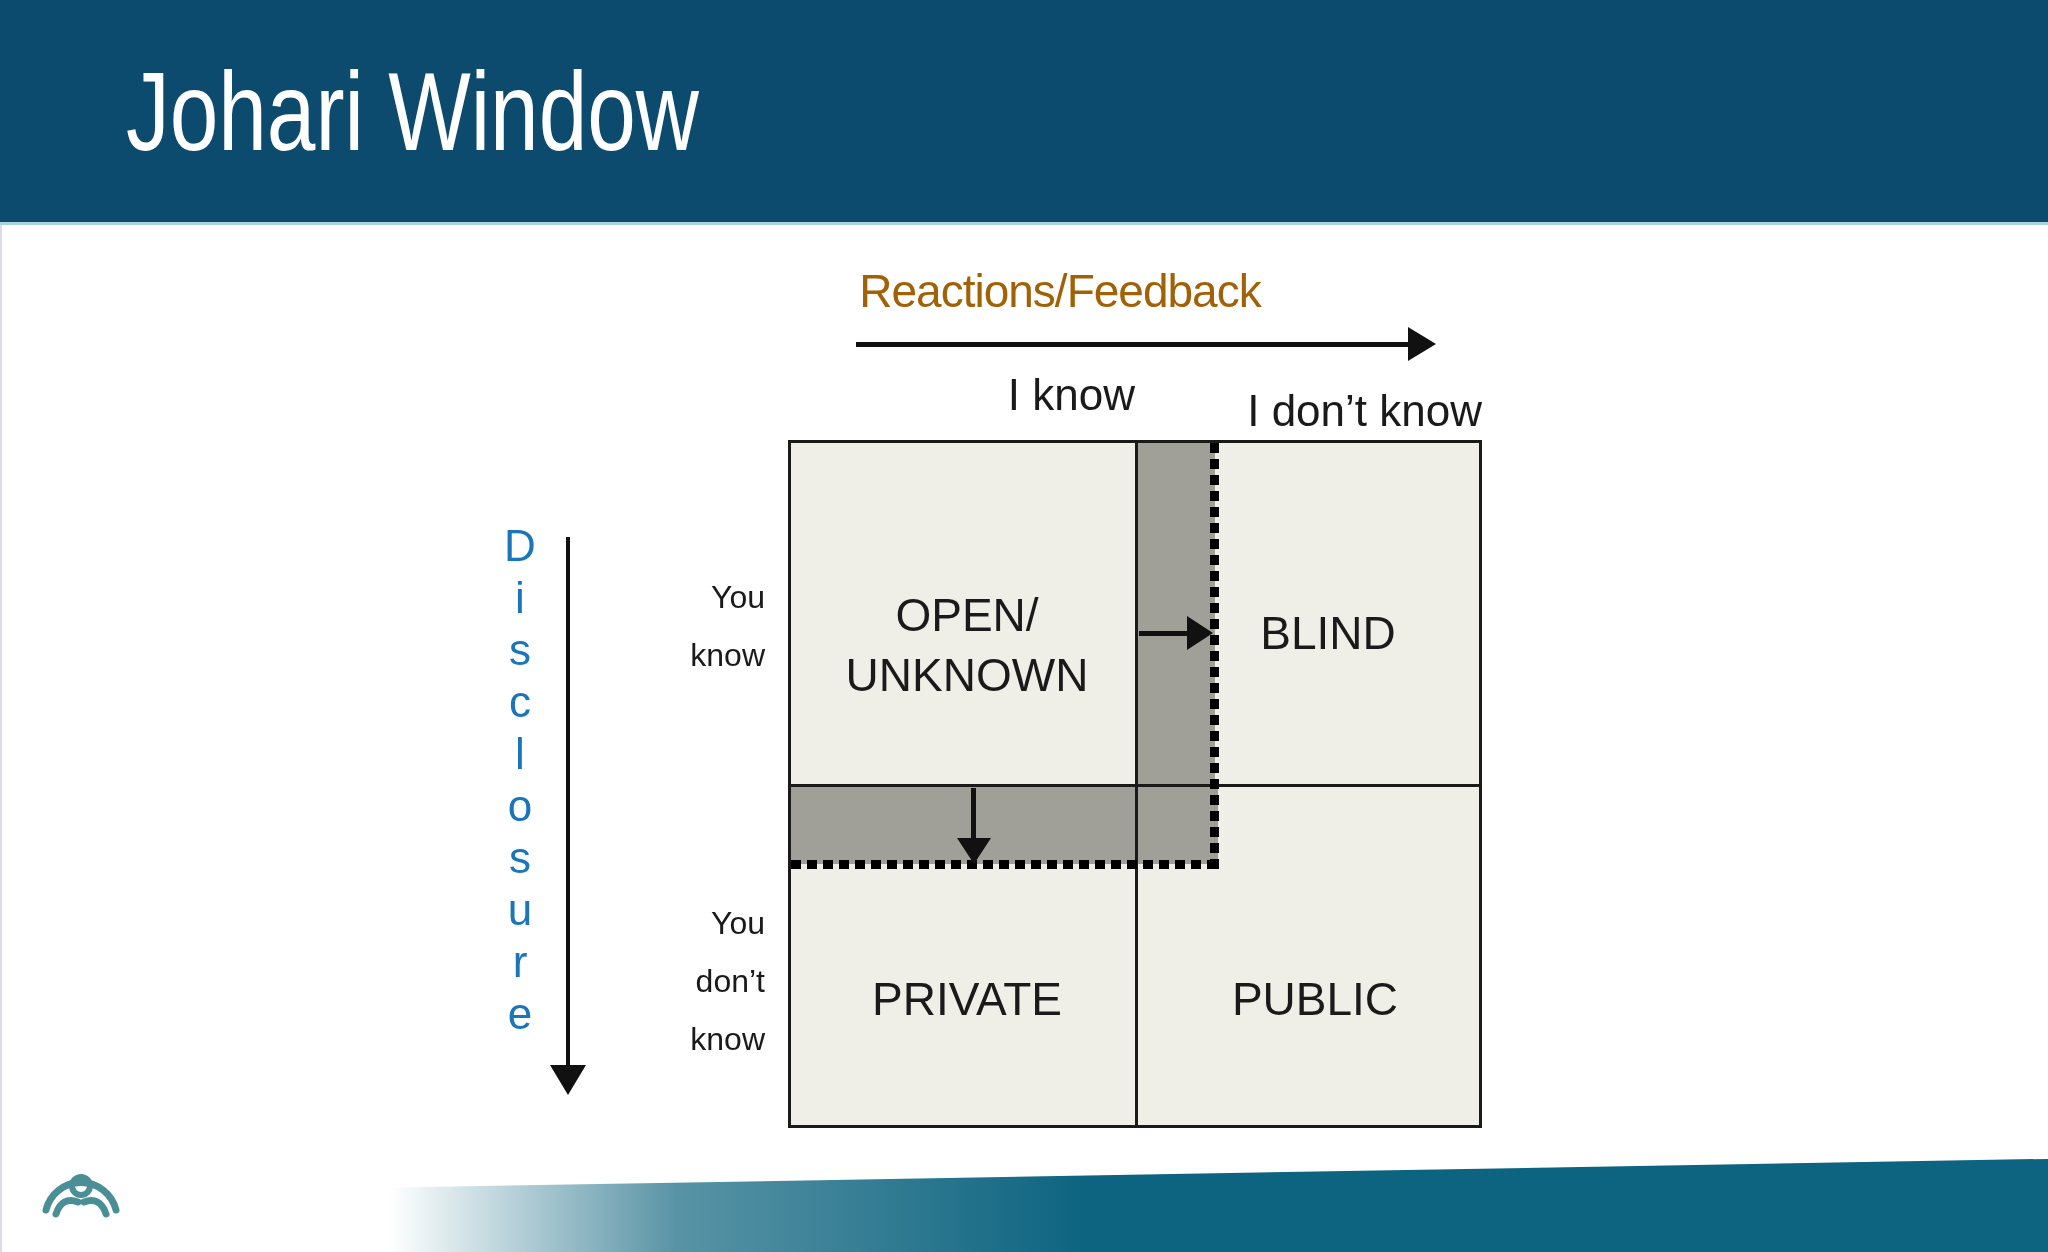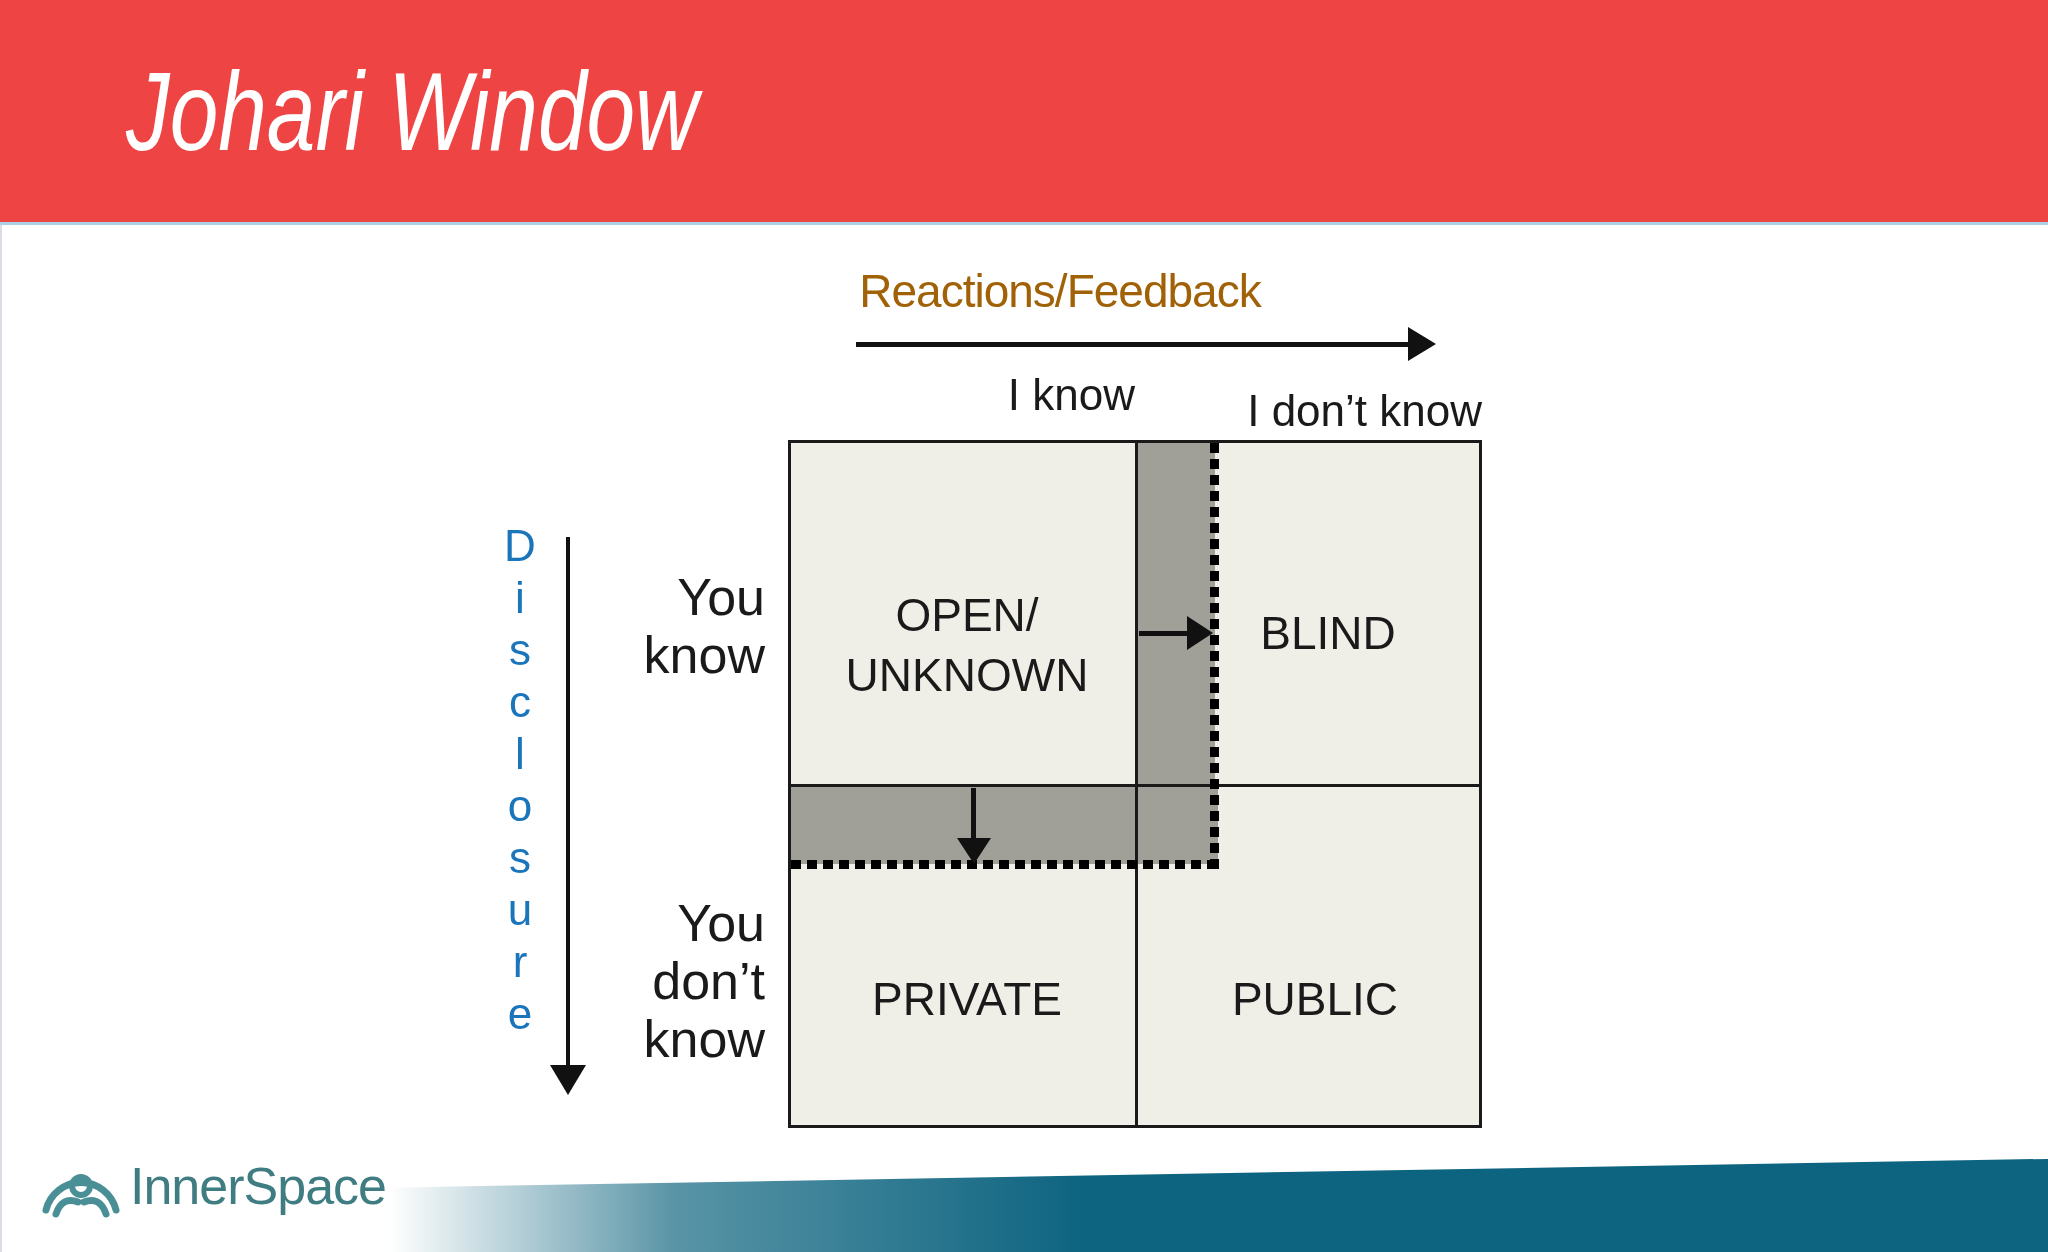--- a/index.html
+++ b/index.html
@@ -4,22 +4,22 @@
 <style>
   html,body{margin:0;padding:0;}
   body{
     width:2048px;height:1252px;position:relative;overflow:hidden;
     background:#ffffff;font-family:"Liberation Sans","DejaVu Sans",sans-serif;
     color:#1a1a1a;
   }
   
   .header{
     position:absolute;left:0;top:0;width:2048px;height:222px;
-    background:#ef4444;border-bottom:3px solid #a9d3e2;
-    display:flex;align-items:center;font-style:italic;
+    background:#0c4a6e;border-bottom:3px solid #a9d3e2;
+    display:flex;align-items:center;
   }
   .header h1{
     margin:0 0 0 126px;font-size:112px;font-weight:normal;color:#ffffff;
     letter-spacing:0px;transform:scaleX(0.78);transform-origin:left center;
     white-space:nowrap;
   }
   .content-left-edge{position:absolute;left:0;top:225px;bottom:0;width:2px;background:#dcdce4;}
 
   
   .feedback-label{
@@ -31,21 +31,21 @@
     position:absolute;left:1408px;top:327px;width:0;height:0;
     border-left:28px solid #111;border-top:17px solid transparent;border-bottom:17px solid transparent;
   }
 
   
   .col-label{position:absolute;top:370px;width:347px;text-align:right;font-size:44px;white-space:nowrap;}
   .col-label.left{left:788px;}
   .col-label.right{left:1135px;margin-top:16px;}
 
   
-  .row-label{position:absolute;left:600px;width:165px;text-align:right;font-size:52px;line-height:58px;}
+  .row-label{position:absolute;left:600px;width:165px;text-align:right;font-size:32px;line-height:58px;}
   .row-label.top{top:568px;}
   .row-label.bottom{top:894px;}
 
   
   .disclosure-letters{
     position:absolute;left:496px;top:520px;width:48px;text-align:center;
     font-size:44px;line-height:52px;color:#1b75bb;
   }
   .disclosure-letters span{display:block;}
   .disclosure-arrow-shaft{position:absolute;left:566px;top:537px;width:4px;height:528px;background:#111;}
@@ -166,14 +166,13 @@
 </div>
 
 <div class="bottom-band"></div>
 <div class="logo">
   <svg width="82" height="68" viewBox="0 0 82 68">
     <path d="M6 58 A36 36 0 0 1 76 58" fill="none" stroke="#4a8f96" stroke-width="7" stroke-linecap="round"></path>
     <circle cx="41" cy="34" r="9" fill="none" stroke="#4a8f96" stroke-width="6"></circle>
     <path d="M16 62 Q22 44 38 50" fill="none" stroke="#4a8f96" stroke-width="7" stroke-linecap="round"></path>
     <path d="M66 62 Q60 44 44 50" fill="none" stroke="#4a8f96" stroke-width="7" stroke-linecap="round"></path>
   </svg>
-  <div class="logo-text">InnerSpace</div>
 </div>
 
 </body></html>

